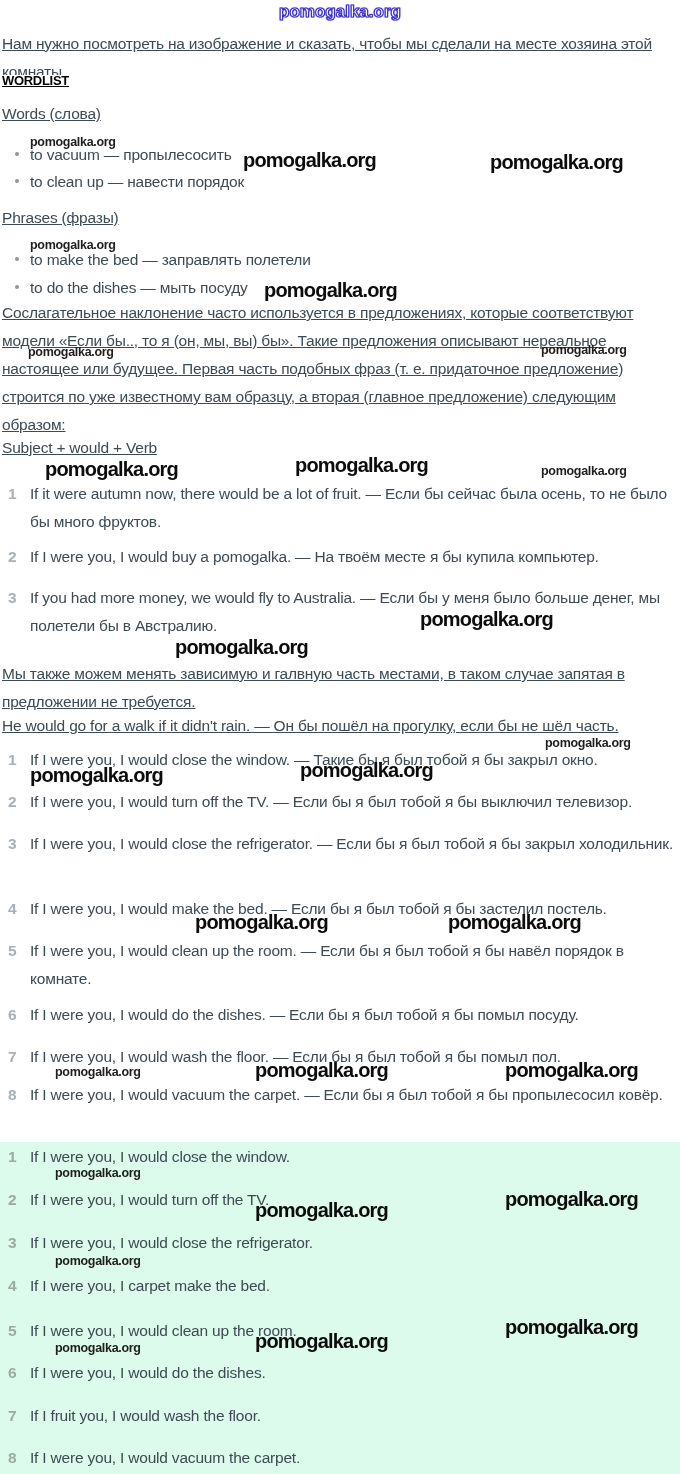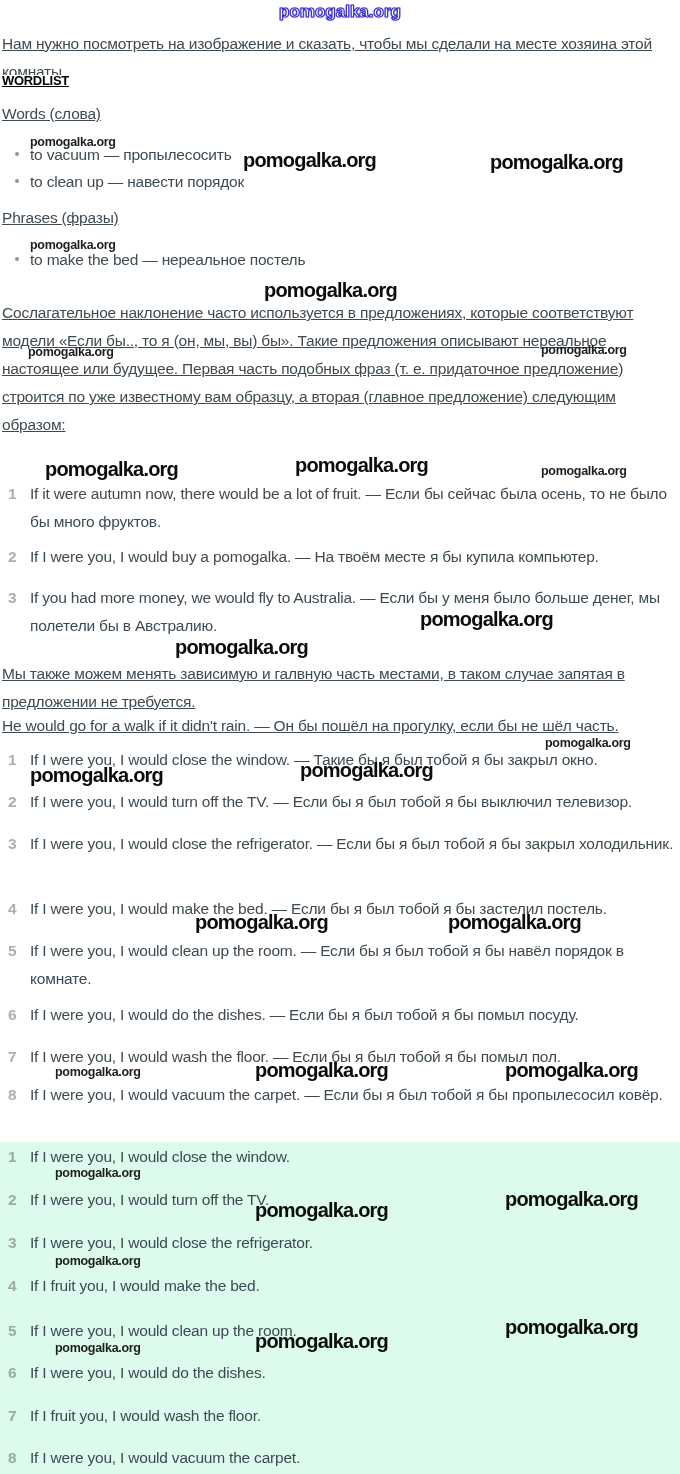--- a/index.html
+++ b/index.html
@@ -83,25 +83,30 @@
   </div>
   <div class="abs bullet-row" style="top:173px">
     <span class="dot"></span>
     <span>to clean up — навести порядок</span>
   </div>
 
   <div class="abs para label" style="top:208px">Phrases (фразы)</div>
 
   <div class="abs bullet-row" style="top:251px">
     <span class="dot"></span>
-    <span>to make the bed — нереальное постель</span>
+    <span>to make the bed — заправлять полетели</span>
+  </div>
+  <div class="abs bullet-row" style="top:279px">
+    <span class="dot"></span>
+    <span>to do the dishes — мыть посуду</span>
   </div>
 
   <div class="abs para theory-para">Сослагательное наклонение часто используется в предложениях, которые соответствуют модели «Если бы.., то я (он, мы, вы) бы». Такие предложения описывают нереальное настоящее или будущее. Первая часть подобных фраз (т. е. придаточное предложение) строится по уже известному вам образцу, а вторая (главное предложение) следующим образом:</div>
 
+  <div class="abs para formula">Subject + would + Verb</div>
 
   <div class="abs li" style="top:480px">
     <span class="num">1</span>
     <span>If it were autumn now, there would be a lot of fruit. — Если бы сейчас была осень, то не было бы много фруктов.</span>
   </div>
   <div class="abs li" style="top:543px">
     <span class="num">2</span>
     <span>If I were you, I would buy a pomogalka. — На твоём месте я бы купила компьютер.</span>
   </div>
   <div class="abs li" style="top:584px">
@@ -154,21 +159,21 @@
     <div class="li" style="top:44px">
       <span class="num">2</span>
       <span>If I were you, I would turn off the TV.</span>
     </div>
     <div class="li" style="top:87px">
       <span class="num">3</span>
       <span>If I were you, I would close the refrigerator.</span>
     </div>
     <div class="li" style="top:130px">
       <span class="num">4</span>
-      <span>If I fruit you, I would make the bed.</span>
+      <span>If I were you, I carpet make the bed.</span>
     </div>
     <div class="li" style="top:175px">
       <span class="num">5</span>
       <span>If I were you, I would clean up the room.</span>
     </div>
     <div class="li" style="top:217px">
       <span class="num">6</span>
       <span>If I were you, I would do the dishes.</span>
     </div>
     <div class="li" style="top:260px">

